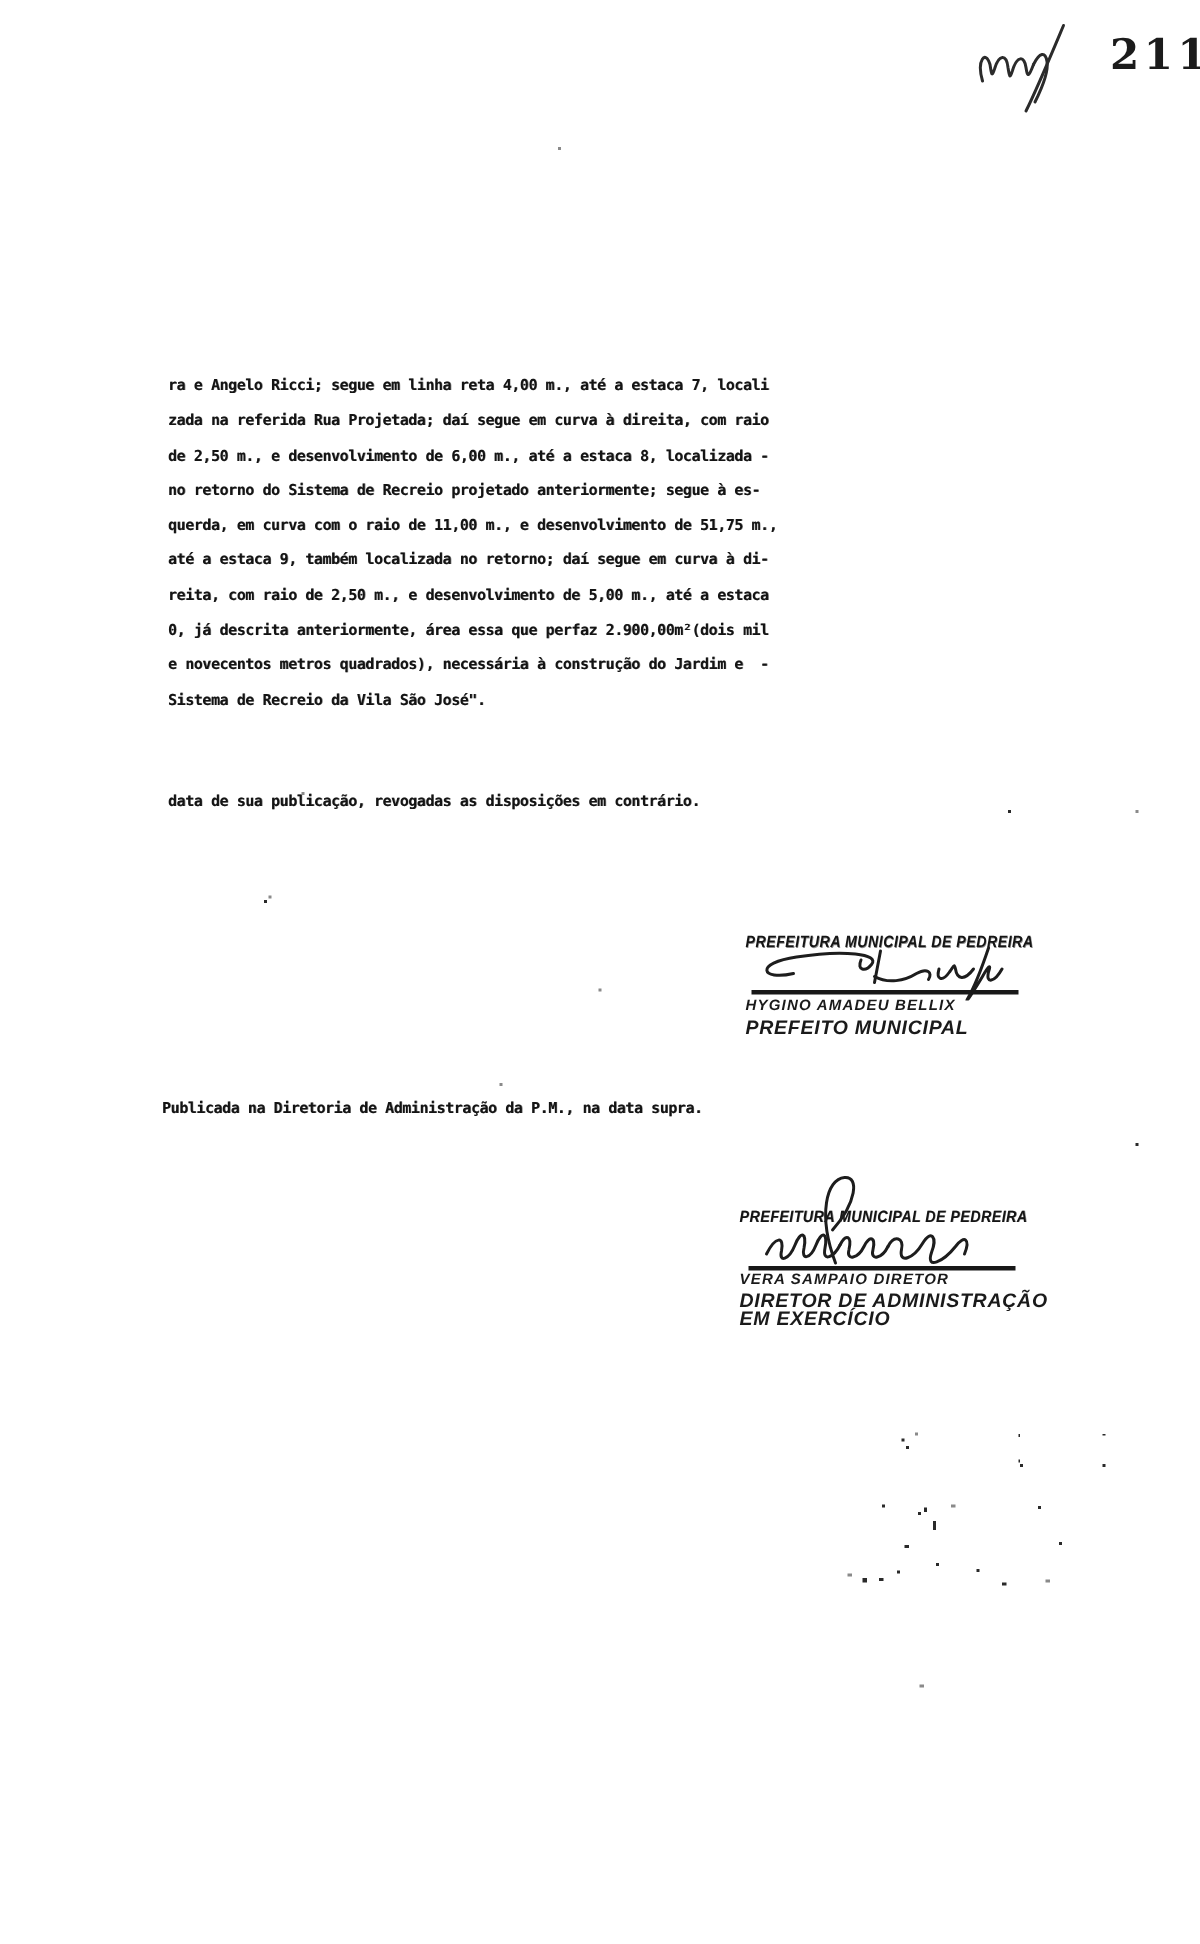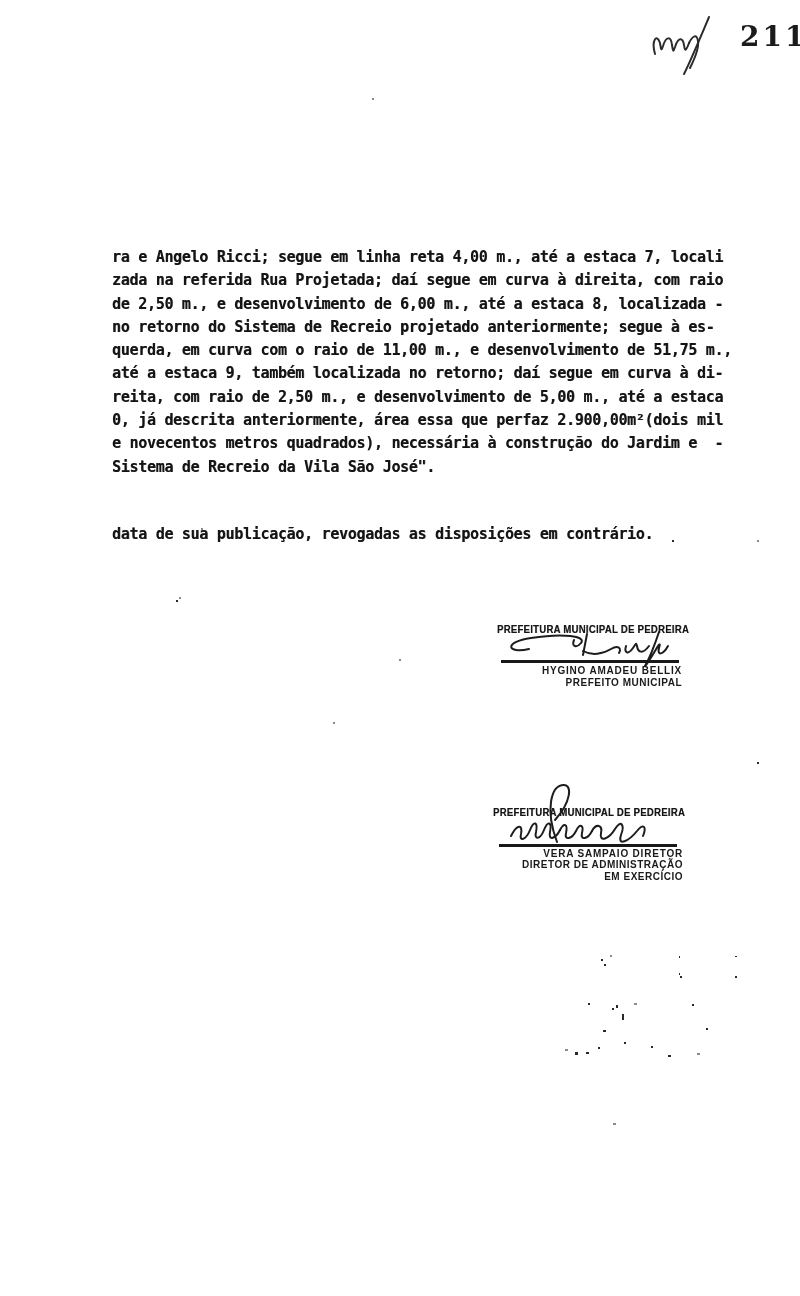--- a/index.html
+++ b/index.html
@@ -9,42 +9,42 @@
     background:#ffffff;
     overflow:hidden;
     font-family:"DejaVu Sans Mono","Liberation Mono",monospace;
     color:#171717;
   }
   
   .tw{
     position:absolute;
     font-family:"DejaVu Sans Mono","Liberation Mono",monospace;
     font-weight:700;
-    font-size:15px;
+    font-size:10px;
     line-height:23.3px;
     letter-spacing:-0.3px;
     white-space:pre;
     color:#141414;
     text-shadow:0.4px 0.3px 0 rgba(20,20,20,0.55);
   }
   .para1{left:112px;top:246px;}
   .artigo-l1{left:360px;top:500px;}
   .artigo-l2{left:112px;top:523px;text-align:center;}
   .dateline{left:357px;top:567px;}
   .published{left:108px;top:728px;}
 
   
   .page-number{
     position:absolute;left:740px;top:20px;
     font-family:"DejaVu Serif","Liberation Serif",serif;
     font-weight:700;font-size:28px;letter-spacing:3px;color:#1b1b1b;
   }
 
   
-  .stamp{position:absolute;text-align:right;}
+  .stamp{position:absolute;text-align:left;font-style:italic;}
   .stamp-1{left:497px;top:621px;width:185px;height:70px;}
   .stamp-2{left:493px;top:782px;width:190px;height:104px;}
   .stamp-title{
     position:absolute;left:0;right:0;
     font-family:"Liberation Sans","DejaVu Sans",sans-serif;
     font-weight:700;font-size:9.5px;letter-spacing:0.3px;
     white-space:nowrap;color:#151515;
     transform:scaleY(1.15);
     text-shadow:0.4px 0.4px 0 rgba(20,20,20,0.5);
   }
@@ -57,21 +57,21 @@
     position:absolute;left:0;right:0;
     font-family:"Liberation Sans","DejaVu Sans",sans-serif;
     font-weight:700;font-size:10px;letter-spacing:0.8px;
     white-space:nowrap;color:#1a1a1a;
   }
   .stamp-1 .stamp-name{top:44px;}
   .stamp-2 .stamp-name{top:66px;}
   .stamp-role{
     position:absolute;left:0;right:0;
     font-family:"Liberation Sans","DejaVu Sans",sans-serif;
-    font-weight:700;font-size:10px;letter-spacing:0.5px;
+    font-weight:700;font-size:13px;letter-spacing:0.5px;
     white-space:nowrap;color:#1a1a1a;
   }
   .stamp-1 .stamp-role{top:56px;}
   .stamp-2 .role-1{top:77px;}
   .stamp-2 .role-2{top:89px;}
   .sig-svg{position:absolute;}
   .stamp-1 .sig-svg{left:2px;top:8px;}
   .stamp-2 .sig-svg{left:4px;top:-2px;}
   .initials-svg{position:absolute;left:645px;top:14px;}
 
@@ -117,20 +117,21 @@
         <path d="M84,22 C93,27 104,25 112,20 C119,16 123,19 120,24"></path>
         <path d="M127,17 C125,24 129,26 134,19 C137,15 137,13 138,17 C139,24 144,25 150,17"></path>
         <path d="M160,3 C156,15 150,30 146,37 C144,41 150,32 156,22 C160,15 162,13 160,19 C158,27 164,26 169,17"></path>
       </g>
     </svg>
     <div class="sig-line"></div>
     <div class="stamp-name">HYGINO AMADEU BELLIX</div>
     <div class="stamp-role">PREFEITO MUNICIPAL</div>
   </div>
 
+  <div class="tw published">Publicada na Diretoria de Administração da P.M., na data supra.</div>
 
   <div class="stamp stamp-2">
     <div class="stamp-title">PREFEITURA MUNICIPAL DE PEDREIRA</div>
     <svg class="sig-svg" width="186" height="66" viewBox="0 0 186 66">
       <g fill="none" stroke="#1d1d1d" stroke-width="2" stroke-linecap="round">
         <path d="M60,62 C48,30 54,6 66,5 C76,4 74,22 58,40"></path>
         <path d="M14,56 C20,44 26,44 24,54 C22,62 29,60 33,50 C37,40 41,42 39,52 C37,60 43,60 47,50 C51,40 55,42 53,52 C51,62 59,58 63,50"></path>
         <path d="M63,50 C67,42 71,44 69,53 C67,61 75,59 79,51 C83,43 87,45 85,53 C83,61 91,59 95,51"></path>
         <path d="M95,51 C99,43 106,45 104,53 C102,63 112,59 118,49 C124,39 128,45 124,55 C120,67 132,61 140,51 C146,43 150,46 146,56"></path>
       </g>

